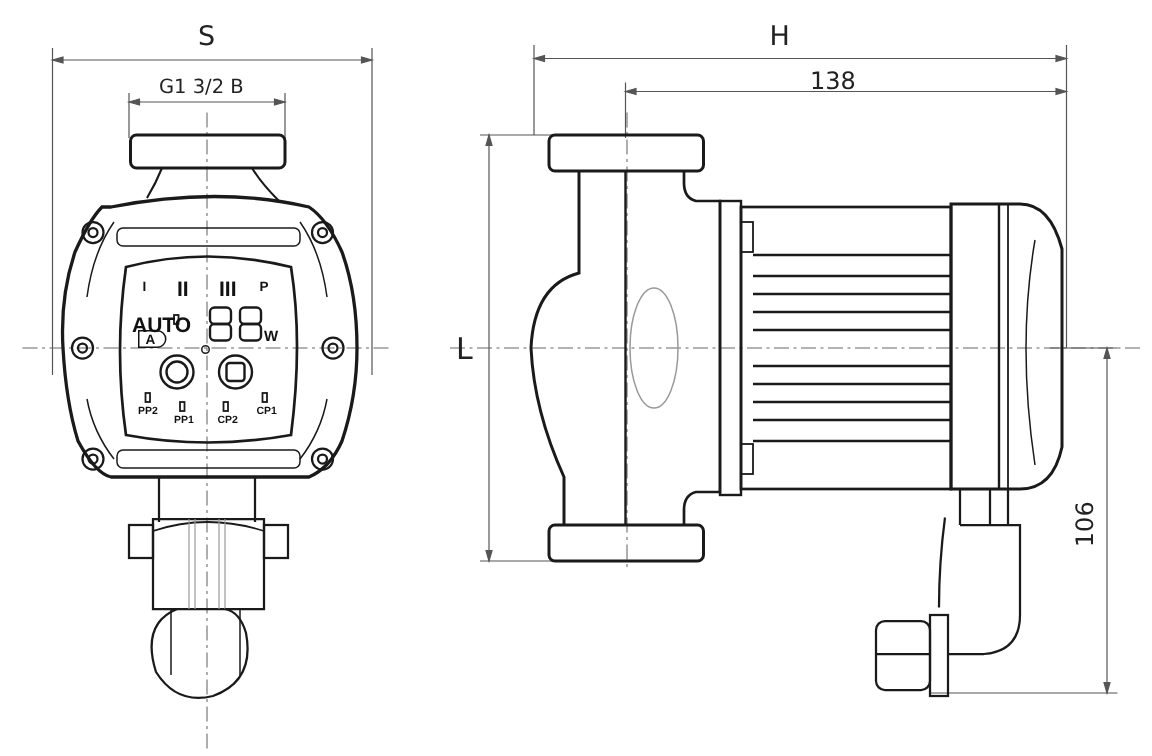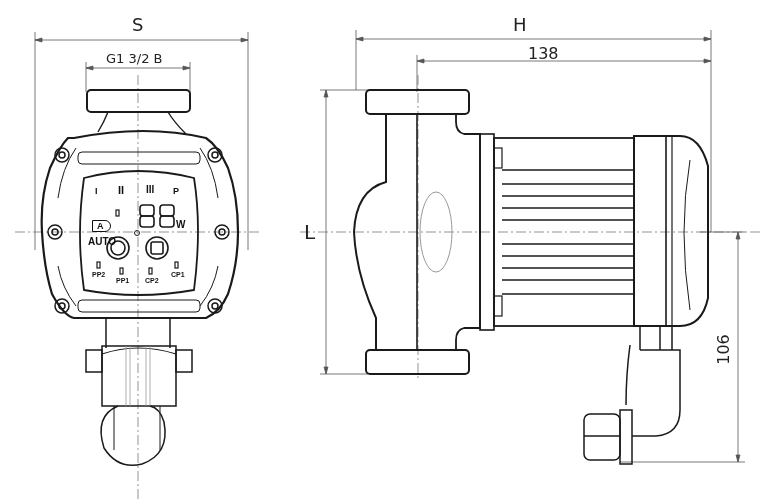--- a/index.html
+++ b/index.html
@@ -175,27 +175,27 @@
         <line x1="584" y1="436" x2="620" y2="436"></line>
         <rect x="620" y="410" width="12" height="54"></rect>
       </g>
     </g>
   </g>
 </svg>
 
 <div class="dim-label" style="left:132px;top:14px;font-size:18px;">S</div>
 <div class="dim-label" style="left:106px;top:51px;font-size:13px;">G1 3/2 B</div>
 <div class="dim-label" style="left:513px;top:14px;font-size:18px;">H</div>
-<div class="dim-label" style="left:528px;top:44px;font-size:16px;">138</div>
+<div class="dim-label" style="left:540px;top:44px;font-size:16px;">138</div>
 <div class="dim-label" style="left:304px;top:220px;font-size:20px;">L</div>
 <div class="dim-label" style="left:708px;top:340px;font-size:16px;transform:rotate(-90deg);">106</div>
 
 <div class="lcd-text" style="left:95px;top:186px;font-size:9px;">I</div>
-<div class="lcd-text" style="left:118px;top:184px;font-size:11px;">II</div>
-<div class="lcd-text" style="left:146px;top:184px;font-size:10px;">III</div>
+<div class="lcd-text" style="left:118px;top:184px;font-size:14px;">II</div>
+<div class="lcd-text" style="left:146px;top:184px;font-size:14px;">III</div>
 <div class="lcd-text" style="left:173px;top:186px;font-size:9px;">P</div>
-<div class="lcd-text" style="left:88px;top:208px;font-size:10px;margin-top:28px;">AUTO</div>
+<div class="lcd-text" style="left:88px;top:208px;font-size:14px;">AUTO</div>
 <div class="lcd-text" style="left:92px;top:220px;font-size:9px;border:1.5px solid #111;padding:0 6px 0 4px;border-radius:0 6px 6px 0;">A</div>
 <div class="lcd-text" style="left:176px;top:219px;font-size:10px;">W</div>
 <div class="lcd-text" style="left:92px;top:271px;font-size:7px;">PP2</div>
 <div class="lcd-text" style="left:116px;top:277px;font-size:7px;">PP1</div>
 <div class="lcd-text" style="left:145px;top:277px;font-size:7px;">CP2</div>
 <div class="lcd-text" style="left:171px;top:271px;font-size:7px;">CP1</div>
 
 </body></html>

